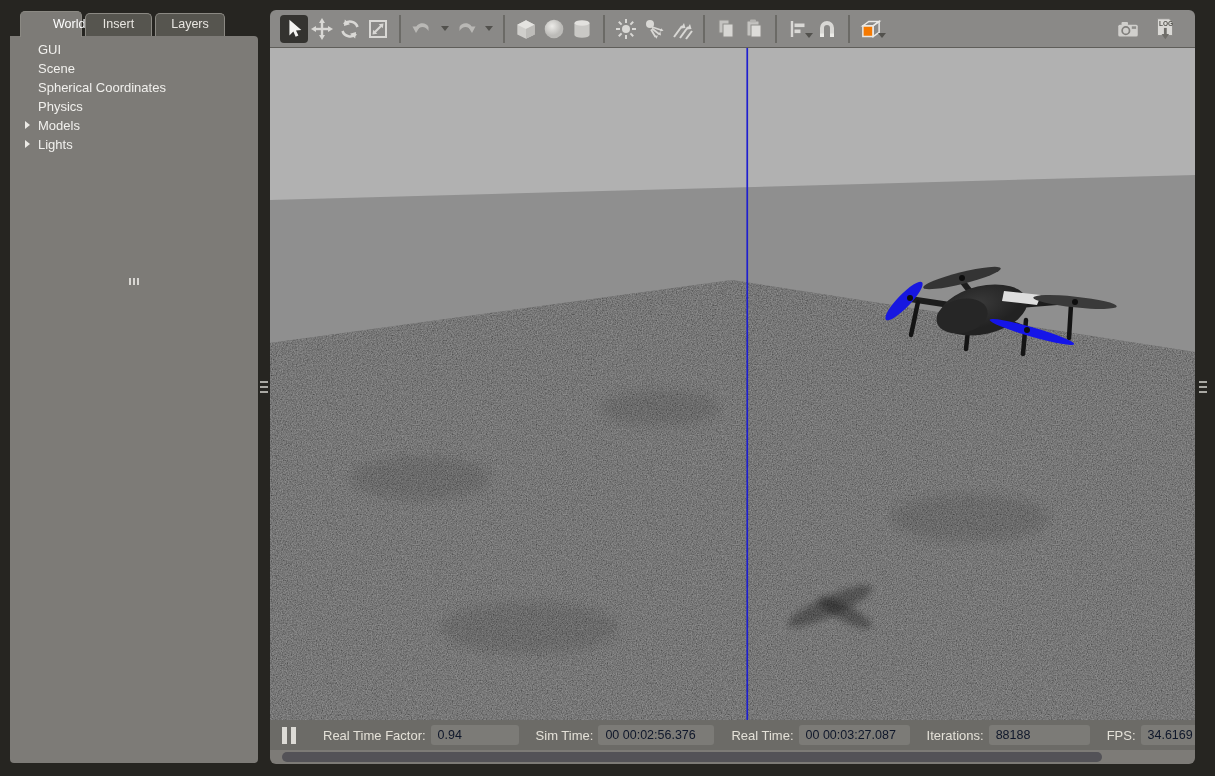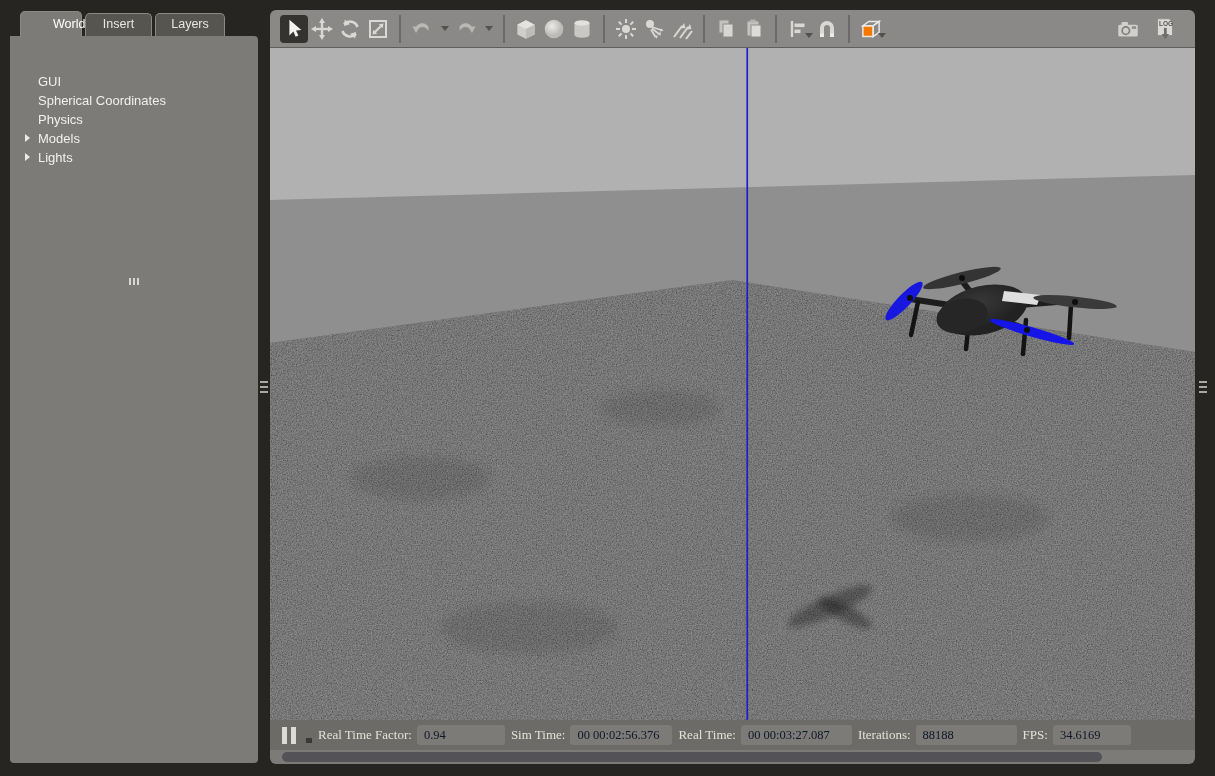--- a/index.html
+++ b/index.html
@@ -14,21 +14,21 @@
   .tab { position:absolute; top:13px; height:23px; line-height:21px; text-align:center;
          font-size:12.5px; color:#e8e6e1; background:#56554f;
          border:1px solid #8b8983; border-bottom:none; border-radius:5px 5px 0 0; cursor:default; }
   .tab.active { top:11px; height:26px; line-height:25px; background:#7d7b77; color:#ffffff; z-index:3; }
   #tab-world  { left:20px;  width:62px;padding-left:32px; }
   #tab-insert { left:85px;  width:67px; }
   #tab-layers { left:155px; width:70px; }
 
   .panel-body { position:absolute; left:10px; top:36px; width:248px; height:727px;
                 background:#7d7b77; border-radius:0 4px 4px 4px; z-index:2; }
-  .tree { padding-top:4px;margin-top:32px; }
+  .tree { padding-top:4px; }
   .tree-item { position:relative; height:19px; line-height:19px; padding-left:28px;
                font-size:13px; color:#f1f0ed; cursor:default; white-space:nowrap; }
   .tri { position:absolute; left:15px; top:5px; width:0; height:0;
          border-left:5px solid #eceae6; border-top:4.5px solid transparent; border-bottom:4.5px solid transparent; }
   .prop-split-handle { position:absolute; left:119px; top:242px; display:flex; gap:2px; }
   .prop-split-handle i { display:block; width:2px; height:7px; background:#d8d6d2; }
   .prop-header { position:absolute; left:4px; top:250px; width:240px; height:19px;
                  background:#4a4944; color:#fdfdfd; font-size:12.5px; font-weight:bold; line-height:19px; }
   .prop-header .col-prop { position:absolute; left:7px; }
   .prop-header .col-val  { position:absolute; left:121px; }
@@ -55,44 +55,45 @@
 
   
   .viewport { position:absolute; left:270px; top:48px; width:925px; height:672px; background:#8f8f8f; overflow:hidden; }
 
   
   .statusbar { position:absolute; left:270px; top:720px; width:925px; height:30px; background:#6c6b67;
                display:flex; align-items:center; overflow:hidden; font-size:13px; color:#e4e1d8; }
   .pause-btn { margin-left:12px; display:flex; gap:4px; cursor:default; }
   .pause-btn i { display:block; width:5px; height:17px; background:#dddbd6; }
   .step-btn { width:6px; height:5px; background:#3a3936; margin:10px 0 0 10px; cursor:default; }
-  .sfield { display:flex; align-items:center; margin-left:6px;font-family:Liberation Serif, serif; }
+  .sfield { display:flex; align-items:center; margin-left:17px; }
   .sfield:first-of-type { margin-left:12px; }
   .sfield label { white-space:nowrap; }
   .sval { background:#7c7b77; border-radius:3px; color:#0f172a; font-size:12.5px;
           height:20px; line-height:20px; padding:0 7px; margin-left:5px; white-space:nowrap; overflow:hidden; }
-  #sval-rtf { width:88px; } #sval-sim { width:102px; } #sval-real { width:111px; }
+  #sval-rtf { width:88px; } #sval-sim { width:116px; } #sval-real { width:111px; }
   #sval-iter { width:101px; } #sval-fps { width:78px; margin-right:-22px; }
 
   
   .scrollstrip { position:absolute; left:270px; top:750px; width:925px; height:14px;
                  background:#7d7b77; border-radius:0 0 6px 6px; }
   .scrollthumb { position:absolute; left:12px; top:2px; width:820px; height:10px;
                  background:#535257; border-radius:5px; cursor:default; }
 </style>
 </head>
 <body>
 
 <div class="tab active" id="tab-world">World</div>
 <div class="tab" id="tab-insert">Insert</div>
 <div class="tab" id="tab-layers">Layers</div>
 
 <div class="panel-body">
   <div class="tree">
     <div class="tree-item">GUI</div>
+    <div class="tree-item">Scene</div>
     <div class="tree-item">Spherical Coordinates</div>
     <div class="tree-item">Physics</div>
     <div class="tree-item">
       <span class="tri"></span>
       <span>Models</span>
     </div>
     <div class="tree-item">
       <span class="tri"></span>
       <span>Lights</span>
     </div>

